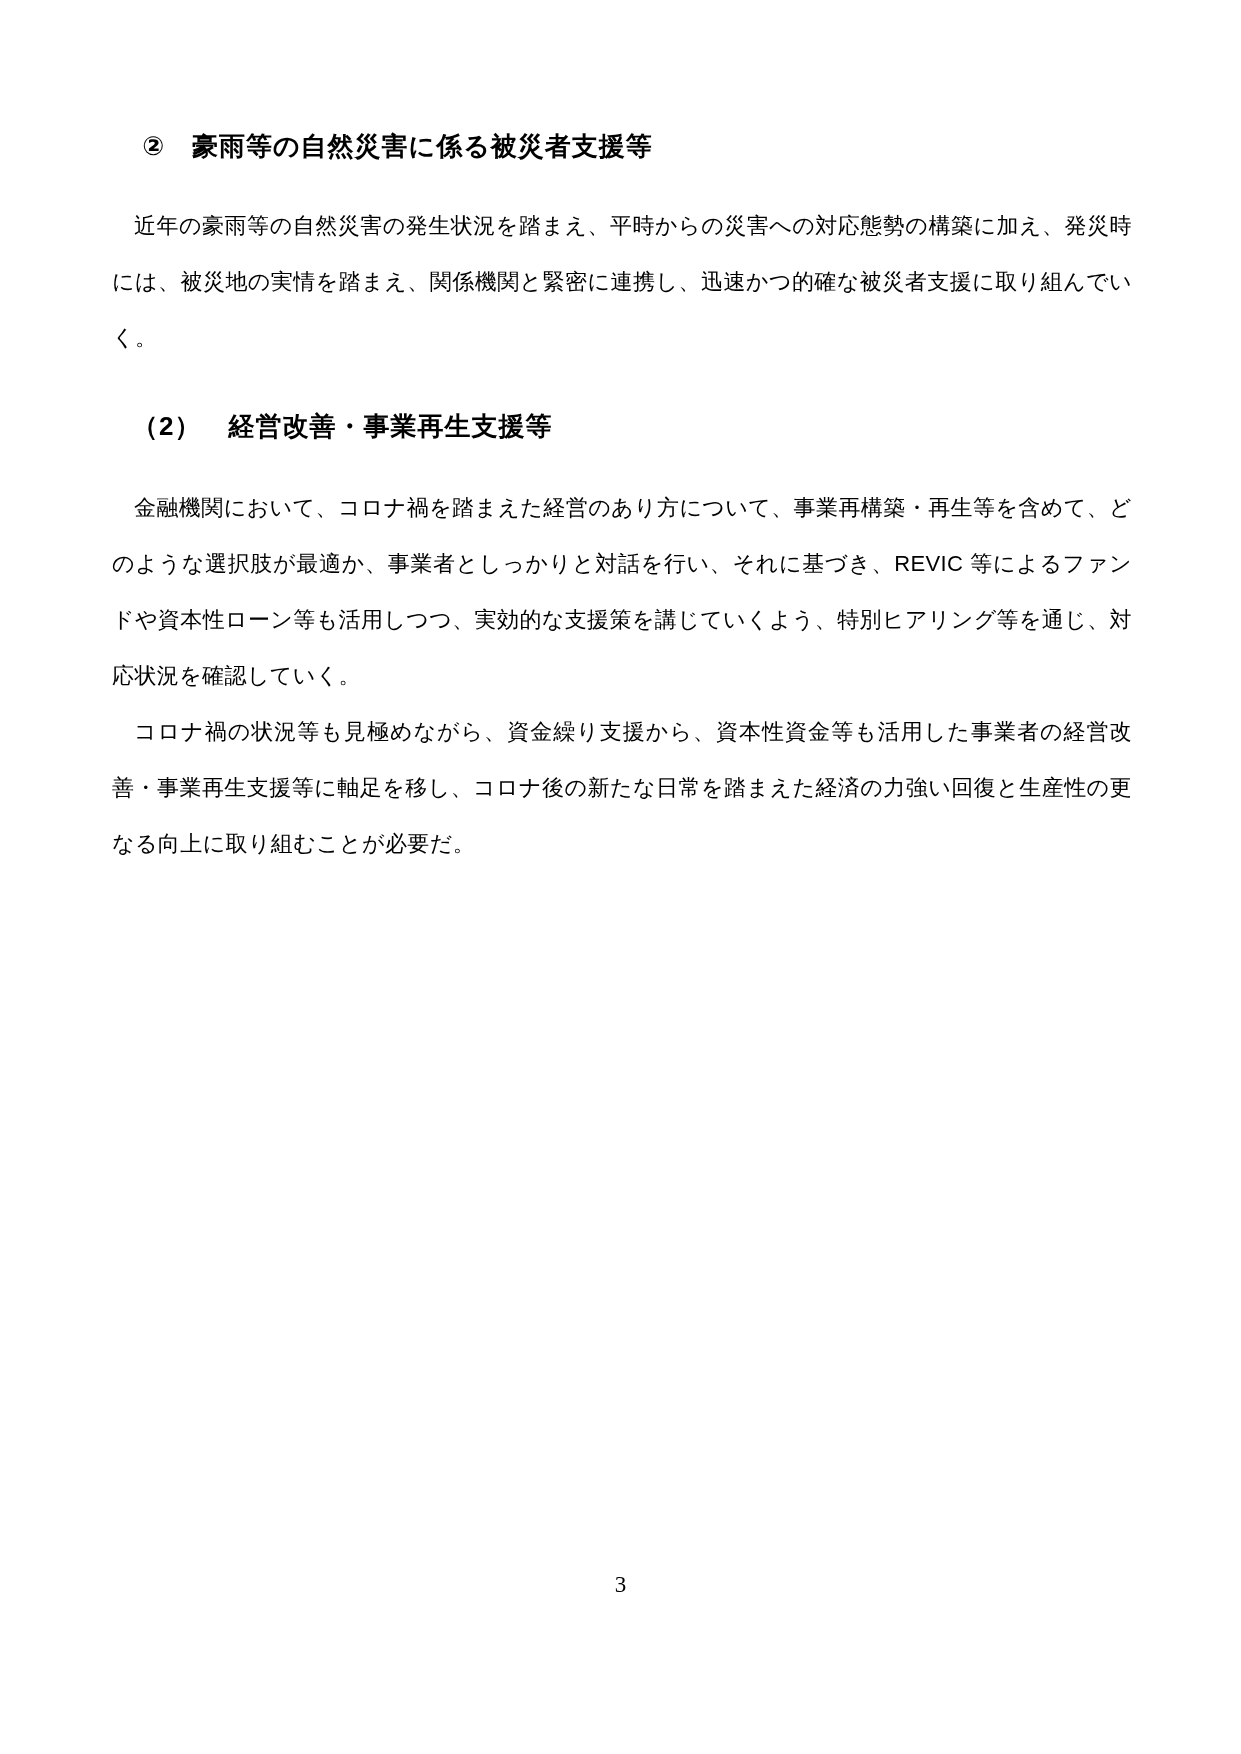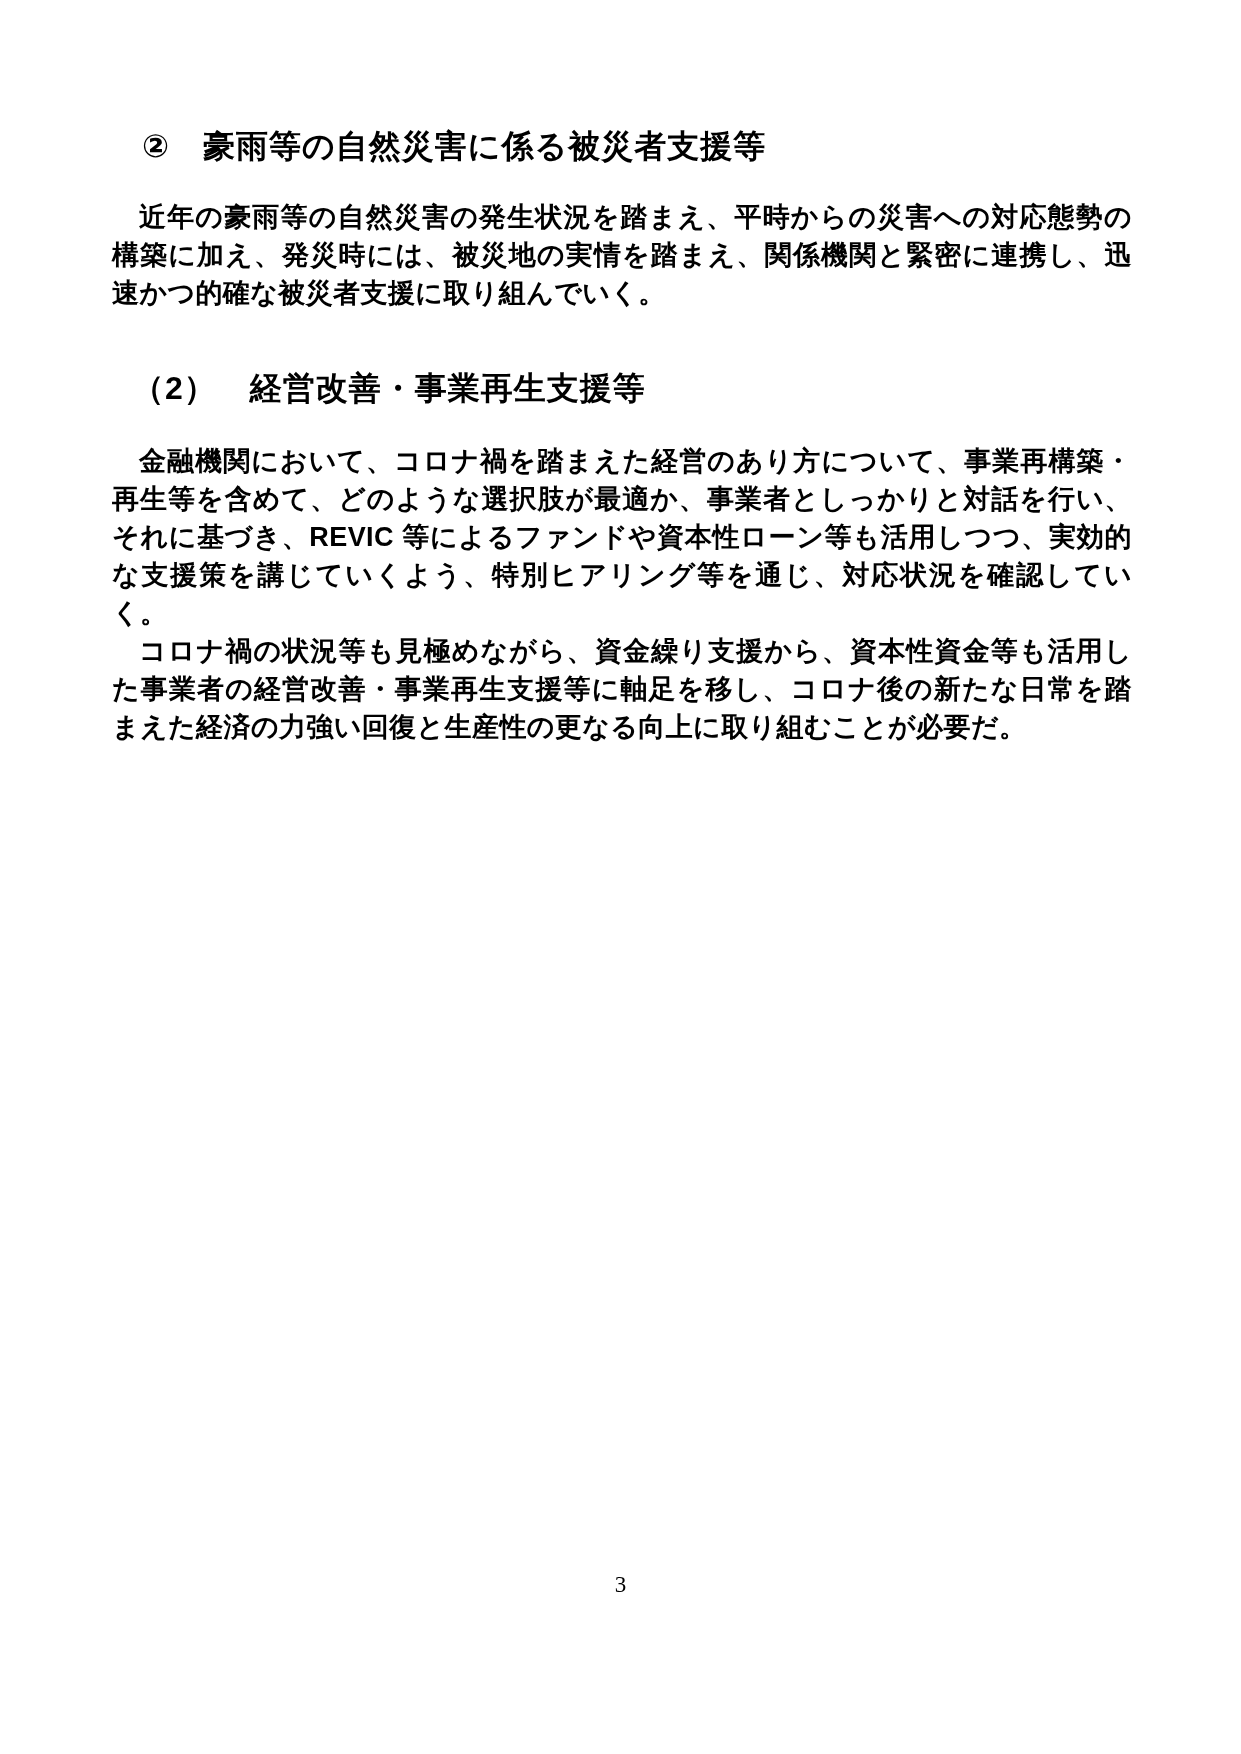--- a/index.html
+++ b/index.html
@@ -17,39 +17,38 @@
     overflow: hidden;
     box-sizing: border-box;
   }
   .content {
     position: absolute;
     left: 112px;
     top: 130px;
     width: 1020px;
   }
   .heading {
-    font-size: 32px;
+    font-size: 26px;
     font-weight: bold;
     margin: 0 0 36px 0;
     padding-left: 30px;
     letter-spacing: 1px;
     line-height: 32px;
   }
   .para {
-    font-size: 27px;
-    line-height: 38px;
+    font-size: 22px;
+    line-height: 56px;
     margin: 0;
     text-indent: 1em;
     text-align: justify;
     text-justify: inter-ideograph;
     letter-spacing: 0.4px;
-    font-weight: bold;
   }
   .section-2 {
-    margin-top: 60px;
+    margin-top: 44px;
   }
   .heading-2 {
     padding-left: 20px;
     margin-bottom: 38px;
   }
   .page-footer {
     position: absolute;
     left: 0;
     right: 0;
     top: 1572px;

